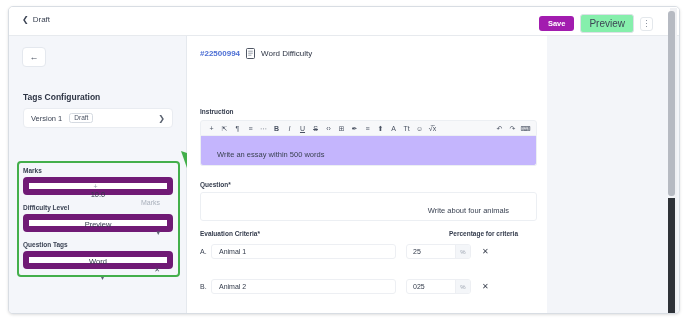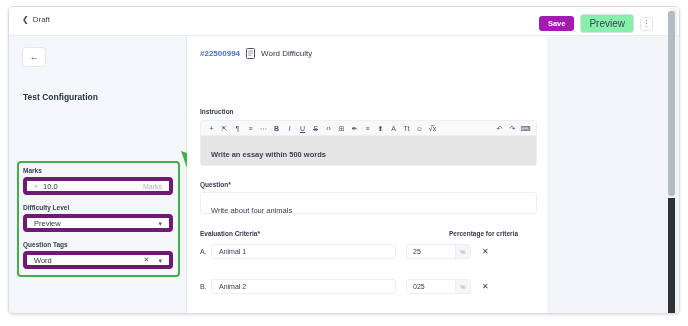--- a/index.html
+++ b/index.html
@@ -199,26 +199,27 @@
 
   .field-label {
     position: absolute;
     font-size: 6.5px;
     color: #3a4253;
     font-weight: bold;
   }
   .field-box {
     position: absolute;
     background: #ffffff;
-    border: 4px solid #701a75;
+    border: 6px solid #701a75;
     border-radius: 4px;
     display: flex;
     align-items: center;
     padding: 0 7px;
     box-sizing: border-box;
+    flex-direction: column;
   }
   .field-val {
     font-size: 7.5px;
     color: #32394a;
   }
   .field-suffix {
     margin-left: auto;
     font-size: 7px;
     color: #a9b0bb;
   }
@@ -324,44 +325,44 @@
     flex: 0 0 auto;
   }
   .tool-spacer { flex: 1 1 auto; }
 
   #editor-body {
     position: absolute;
     left: 13px;
     top: 100px;
     width: 337px;
     height: 30px;
-    background: #e5e5e5;
+    background: #c4b5fd;
     border: 1px solid #eceff3;
     border-top: none;
     border-radius: 0 0 3px 3px;
     box-sizing: border-box;
-    padding: 7px 10px;
-    font-weight: bold;
+    padding: 7px 16px;
   }
   .editor-text {
     font-size: 7.5px;
     color: #3a4252;
   }
 
   #question-box {
     position: absolute;
     left: 13px;
     top: 156px;
     width: 337px;
-    height: 22px;
+    height: 29px;
     background: #ffffff;
     border: 1px solid #eceff3;
     border-radius: 3px;
     box-sizing: border-box;
-    padding: 6px 10px;
+    padding: 6px 27px;
+    text-align: right;
   }
   .question-text {
     font-size: 7.5px;
     color: #3a4252;
   }
 
   .crit-header-left {
     position: absolute;
     left: 13px;
     top: 194px;
@@ -494,22 +495,27 @@
   </div>
 
   <div id="window-body">
 
     <div id="sidebar">
 
       <div class="collapse-btn">
         <span>←</span>
       </div>
 
-      <div class="sidebar-title">Test Configuration</div>
-
+      <div class="sidebar-title">Tags Configuration</div>
+
+      <div class="version-row">
+        <span class="version-label">Version 1</span>
+        <span class="draft-badge">Draft</span>
+        <span class="version-chev">❯</span>
+      </div>
 
       <div class="field-label" style="left:14px; top:131px;">Marks</div>
       <div class="field-box" style="left:14px; top:141px; width:150px; height:18px;">
         <span class="plus-prefix">+</span>
         <span class="field-val">10.0</span>
         <span class="field-suffix">Marks</span>
       </div>
 
       <div class="field-label" style="left:14px; top:168px;">Difficulty Level</div>
       <div class="field-box" style="left:14px; top:178px; width:150px; height:18px;">

